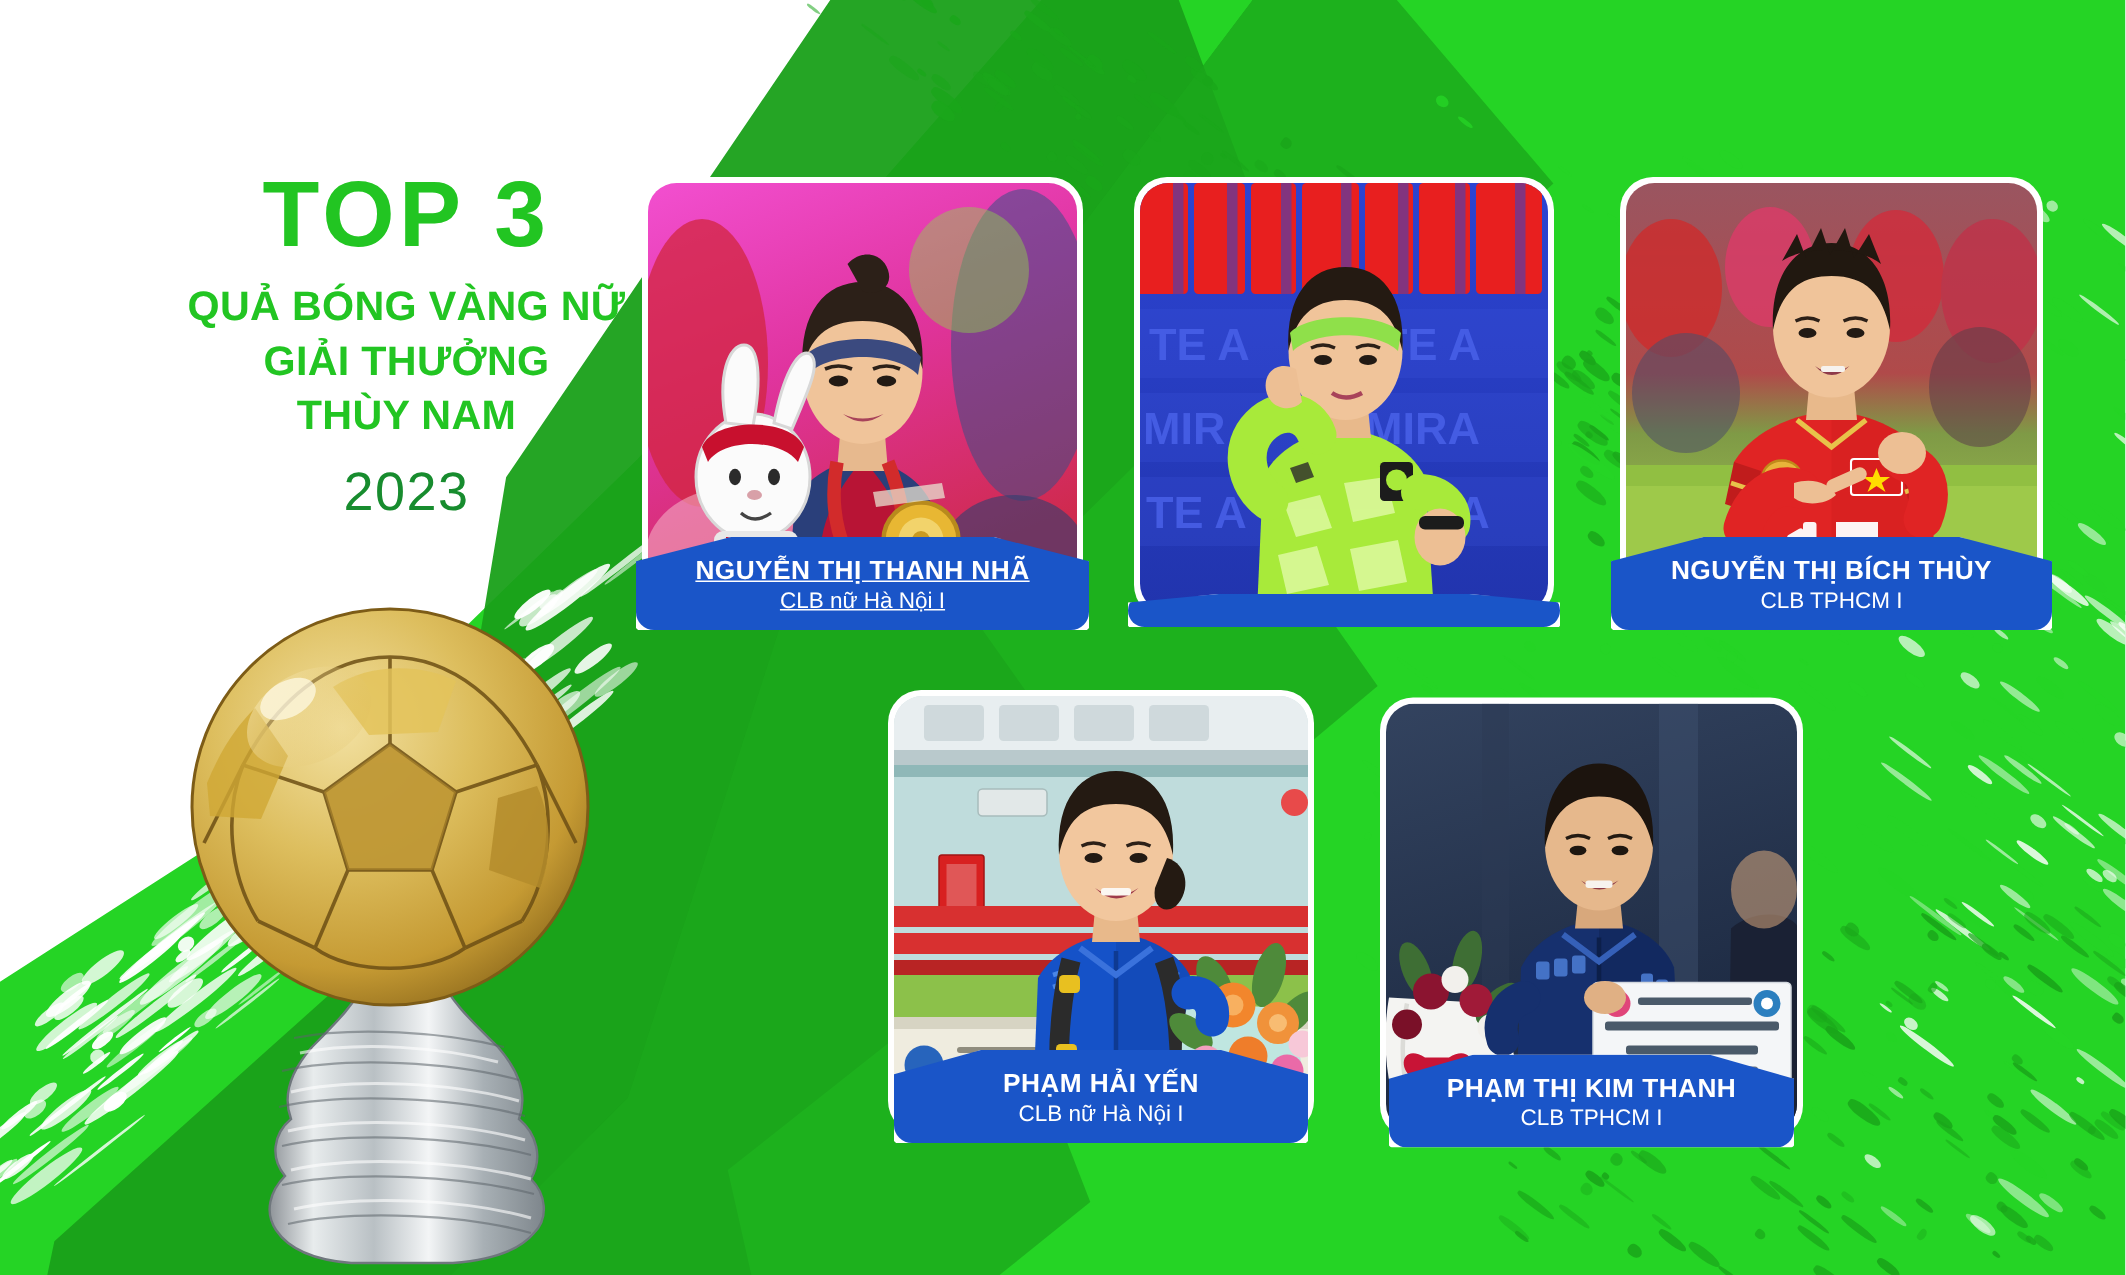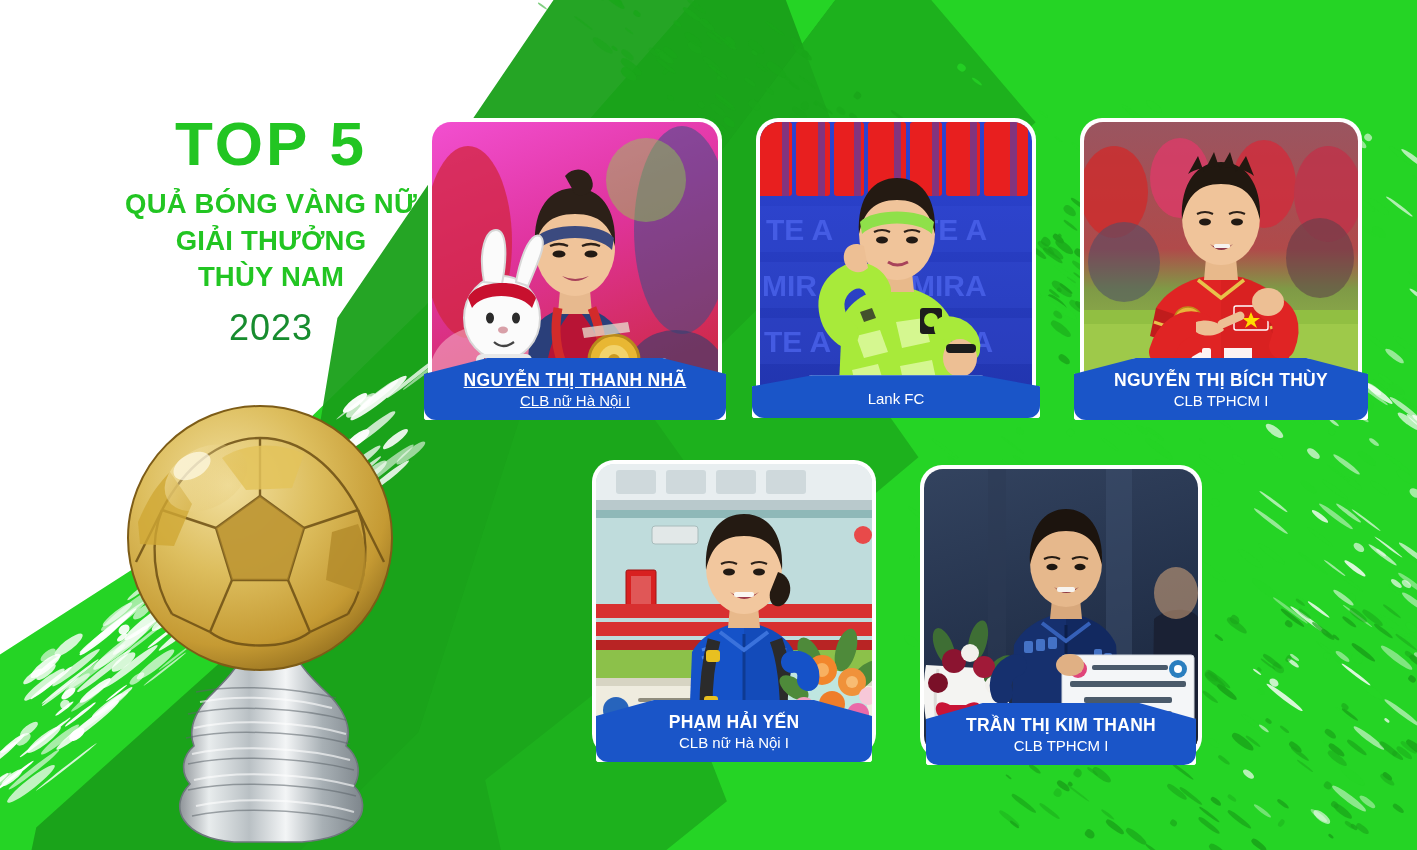--- a/index.html
+++ b/index.html
@@ -945,21 +945,21 @@
       <div class="speckle" style="left: 1376.57px; top: 748.47px; width: 29.2341px; height: 5.87929px; transform: rotate(37deg); opacity: 0.69;"></div>
       <div class="speckle" style="left: 1391.73px; top: 806.493px; width: 12.8003px; height: 5.08018px; transform: rotate(37deg); opacity: 0.81;"></div>
       <div class="speckle" style="left: 1115.89px; top: 639.085px; width: 7.19847px; height: 7.55454px; transform: rotate(37deg); opacity: 0.59;"></div>
       <div class="speckle" style="left: 1264.5px; top: 718.996px; width: 6.77986px; height: 4.41406px; transform: rotate(37deg); opacity: 0.7;"></div>
       <div class="speckle" style="left: 1392.76px; top: 641.001px; width: 27.3075px; height: 2.727px; transform: rotate(37deg); opacity: 0.54;"></div>
       <div class="speckle" style="left: 1355.28px; top: 826.338px; width: 15.3951px; height: 6.15711px; transform: rotate(37deg); opacity: 0.64;"></div>
       <div class="speckle" style="left: 1359.58px; top: 615.411px; width: 25.4921px; height: 6.43027px; transform: rotate(37deg); opacity: 0.55;"></div>
     </div>
 
   <div class="title-block">
-    <div class="t-top5">TOP 5</div>
+    <div class="t-top5">TOP 3</div>
     <div class="t-sub">
       <div>QUẢ BÓNG VÀNG NỮ</div>
       <div>GIẢI THƯỞNG</div>
       <div>THÙY NAM</div>
     </div>
     <div class="t-year">2023</div>
   </div>
 
   <div class="trophy">
     <svg viewBox="0 0 330 455" xmlns="http://www.w3.org/2000/svg">
@@ -1187,21 +1187,20 @@
         <path d="M86 212 C70 200 66 176 80 162 C94 148 112 152 118 168" stroke="#a8ea3a" stroke-width="26" fill="none" stroke-linecap="round"></path>
         <path d="M104 124 C92 118 82 126 84 138 C86 150 100 154 108 146 Z" fill="#edbf94"></path>
 
         <path d="M186 206 C200 206 210 216 208 228" stroke="#a8ea3a" stroke-width="24" fill="none" stroke-linecap="round"></path>
         <ellipse cx="200" cy="236" rx="17" ry="19" fill="#edbf94"></ellipse>
         <rect x="186" y="222" width="30" height="9" rx="4" fill="#1c1c1c"></rect>
       </svg>
     </div>
     <div class="nameplate" style="left:-4px; right:-4px; bottom:-6px;">
       <div class="np-inner">
-        <div class="np-club">Lank FC</div>
       </div>
     </div>
   </div>
 
   <div class="card" style="left:1080px; top:118px; width:282px; height:296px;">
     <div class="card-photo">
       <svg viewBox="0 0 274 288" preserveAspectRatio="none">
         <defs>
           <linearGradient id="c3bg" x1="0" y1="0" x2="0" y2="1">
             <stop offset="0%" stop-color="#9a5560"></stop>
@@ -1478,19 +1477,19 @@
           <path d="M46 266 L60 286 L46 286 Z" fill="#c81436"></path>
 
           <path d="M40 276 L92 268 L96 286 L44 286 Z" fill="#d8a830"></path>
         </g>
 
         <path d="M92 196 C80 200 74 212 78 224" stroke="#16306e" stroke-width="22" fill="none" stroke-linecap="round"></path>
       </svg>
     </div>
     <div class="nameplate" style="left:6px; right:6px; bottom:-6px;">
       <div class="np-inner">
-        <div class="np-name">TRẦN THỊ KIM THANH</div>
+        <div class="np-name">PHẠM THỊ KIM THANH</div>
         <div class="np-club">CLB TPHCM I</div>
       </div>
     </div>
   </div>
 
 </div>
 
 </body></html>

